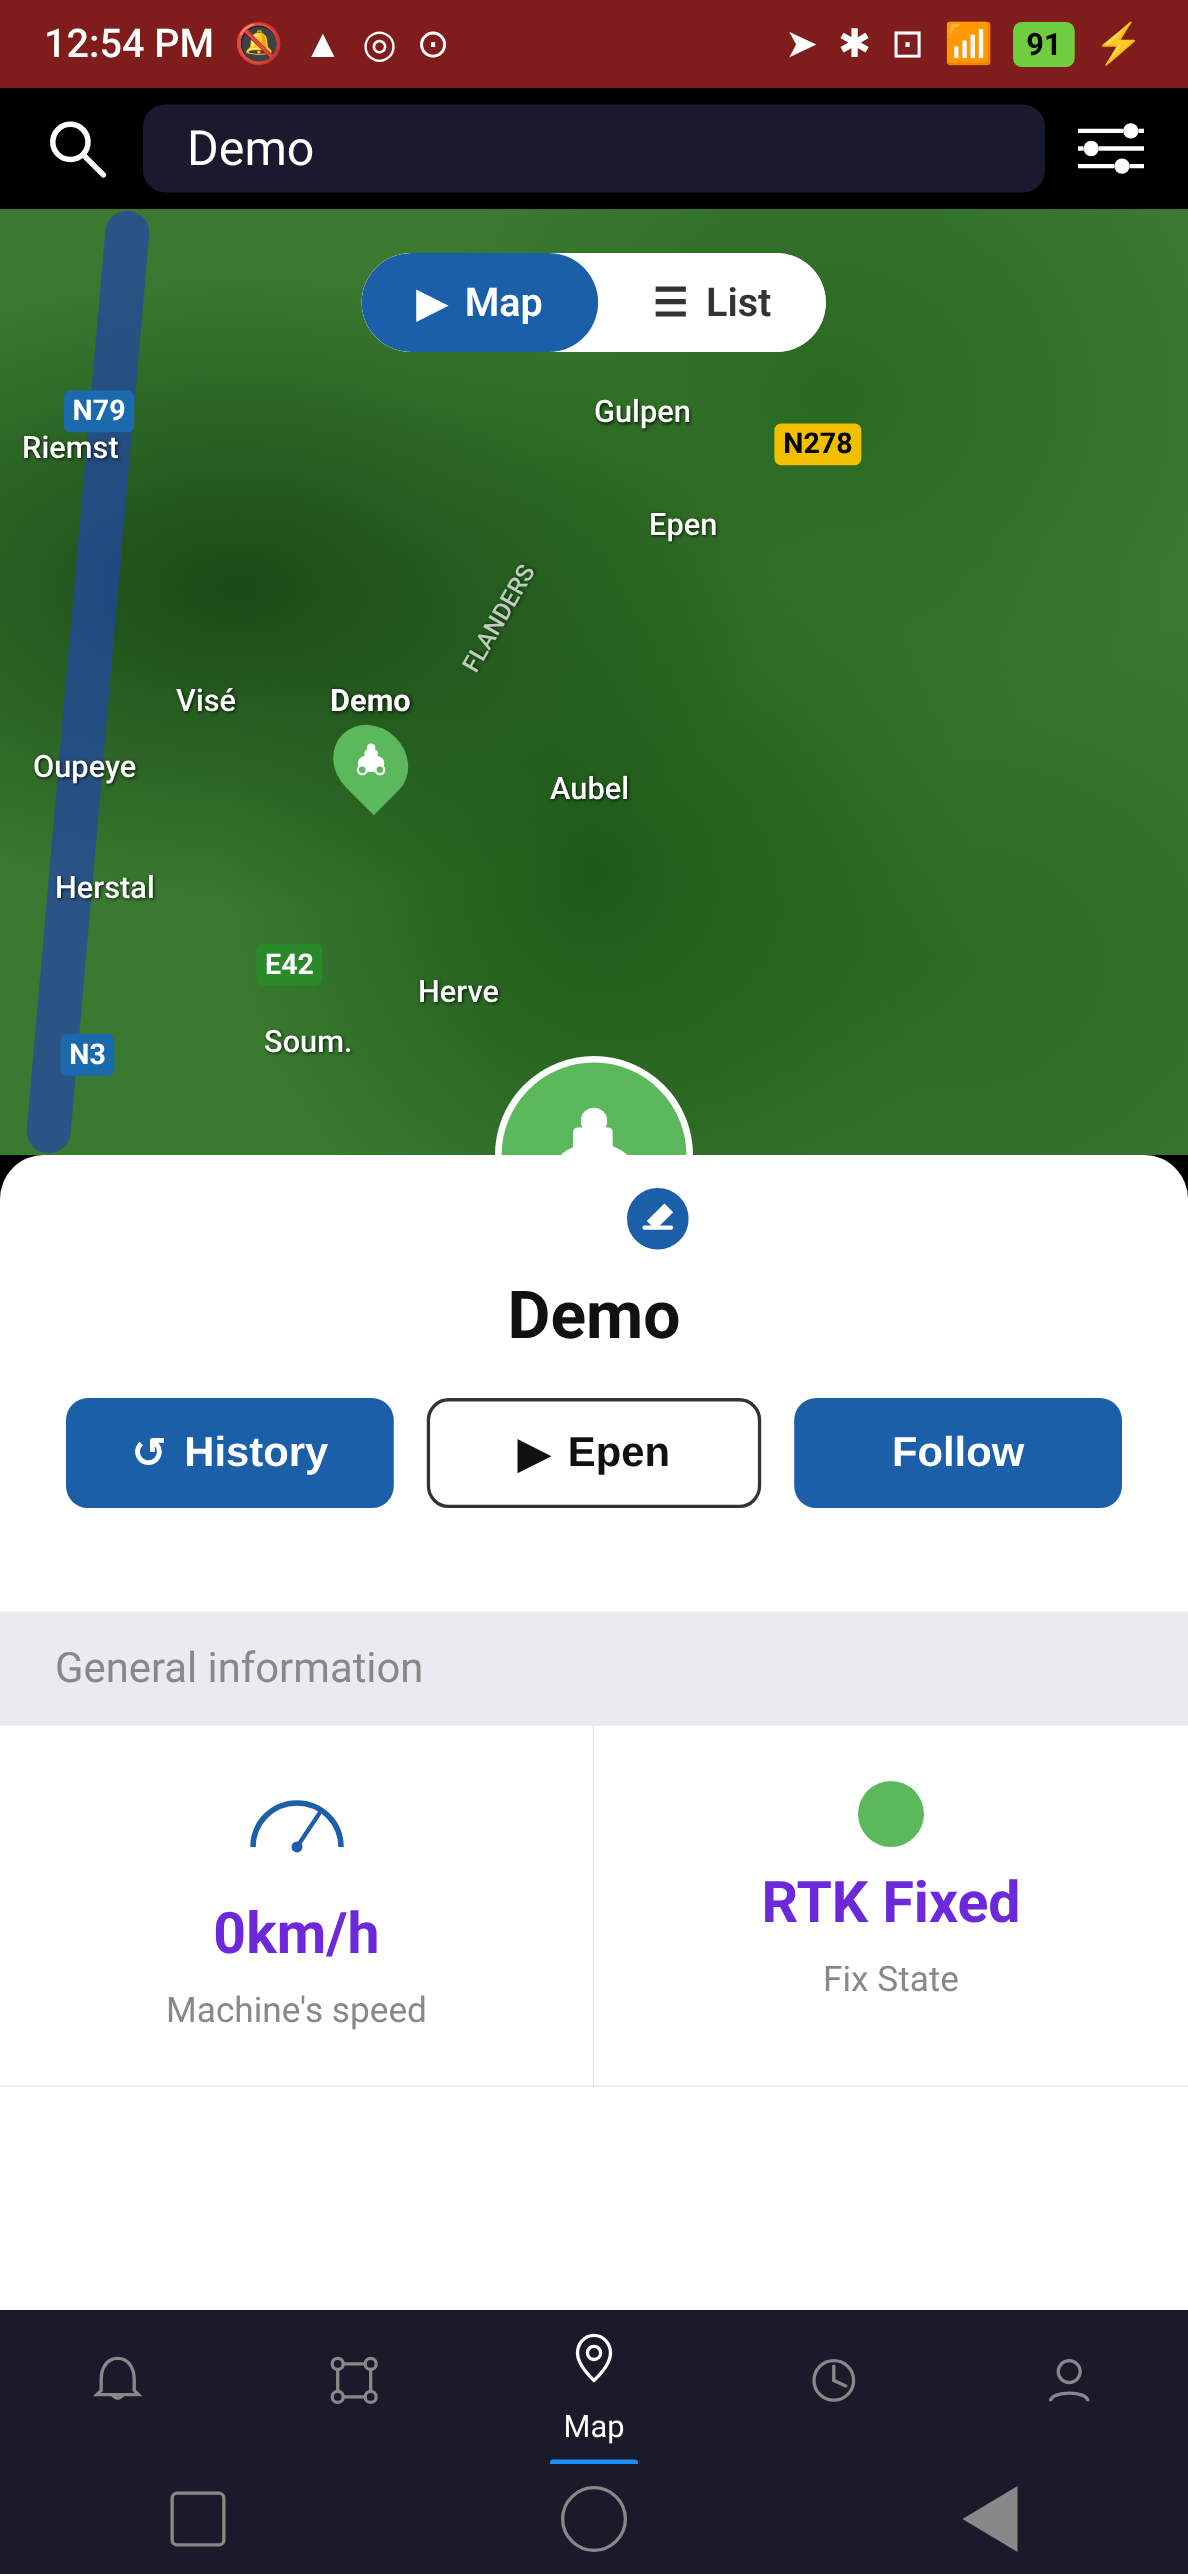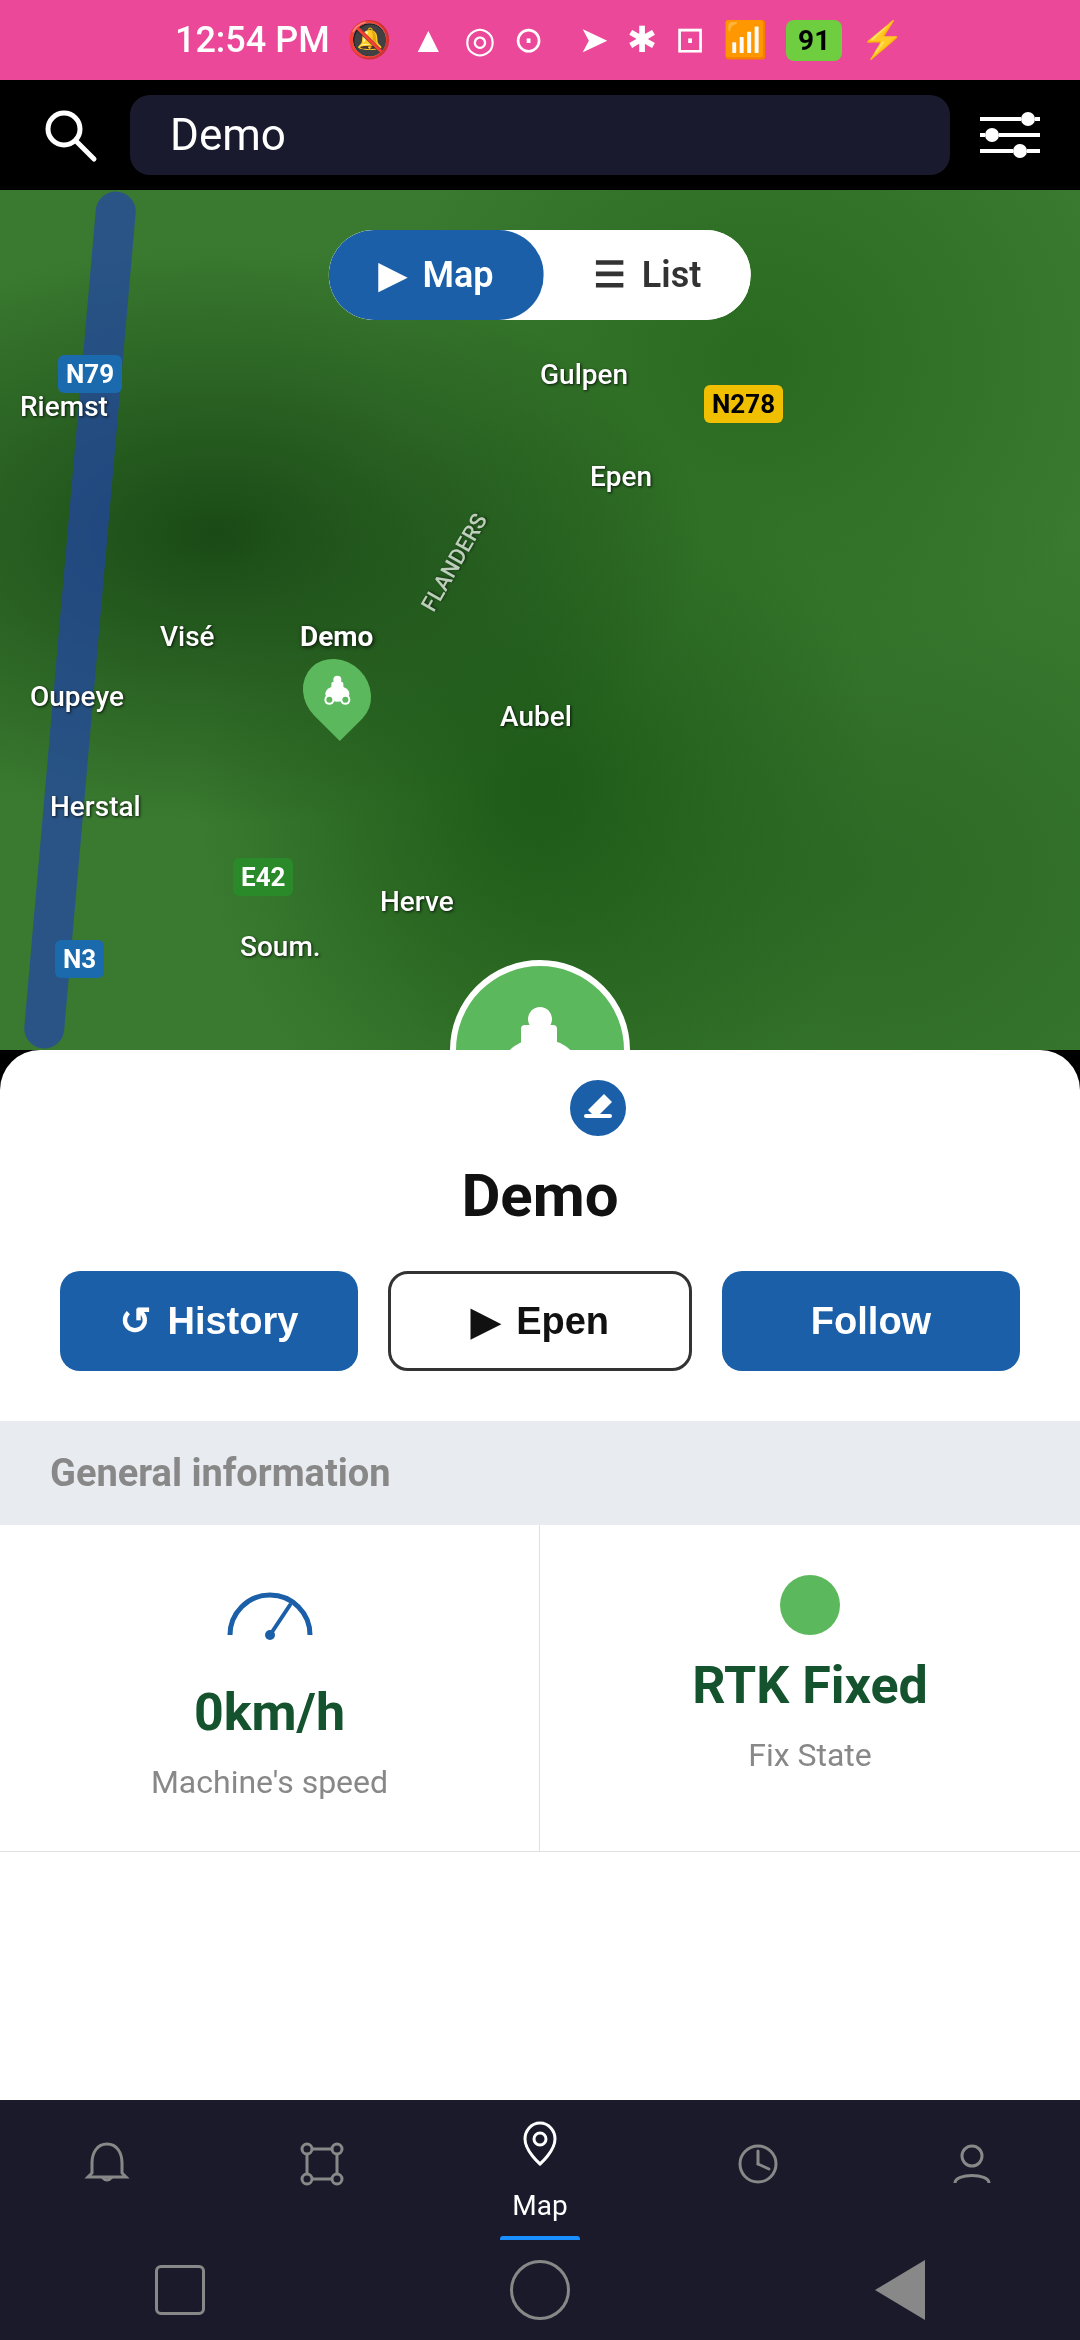--- a/index.html
+++ b/index.html
@@ -8,24 +8,24 @@
       width: 1080px;
       height: 2340px;
       background: #000;
       font-family: 'Roboto', Arial, sans-serif;
       overflow: hidden;
     }
 
     
     .status-bar {
       height: 80px;
-      background: #ec4899;
-      display: flex;
-      align-items: center;
-      justify-content: center;
+      background: #7f1d1d;
+      display: flex;
+      align-items: center;
+      justify-content: space-between;
       padding: 0 40px;
       color: #fff;
       font-size: 36px;
       font-weight: 500;
       gap: 35px;
     }
     .status-left { display: flex; align-items: center; gap: 18px; }
     .status-right { display: flex; align-items: center; gap: 18px; }
     .battery-box {
       background: #6fce3f;
@@ -218,21 +218,22 @@
     }
     .action-btn.filled { background: #1a5fa8; color: #fff; border: none; }
     .action-btn.outlined { background: #fff; color: #111; border: 3px solid #333; }
 
     
     .section-header {
       background: #e8ecf0;
       padding: 30px 50px;
       font-size: 38px;
       color: #888;
-      font-weight: 700;
+      font-weight: 400;
+      margin-top: 44px;
     }
 
     .info-grid {
       display: grid;
       grid-template-columns: 1fr 1fr;
       background: #fff;
     }
     .info-cell {
       padding: 50px 40px;
       display: flex;
@@ -240,21 +241,21 @@
       align-items: center;
       gap: 20px;
       border-right: 1px solid #e0e0e0;
       border-bottom: 1px solid #e0e0e0;
     }
     .info-cell:nth-child(even) { border-right: none; }
     .info-icon { font-size: 70px; }
     .info-value {
       font-size: 52px;
       font-weight: 700;
-      color: #14532d;
+      color: #6d28d9;
     }
     .info-label {
       font-size: 32px;
       color: #888;
     }
     .rtk-dot {
       width: 60px; height: 60px;
       background: #5cb85c;
       border-radius: 50%;
     }

